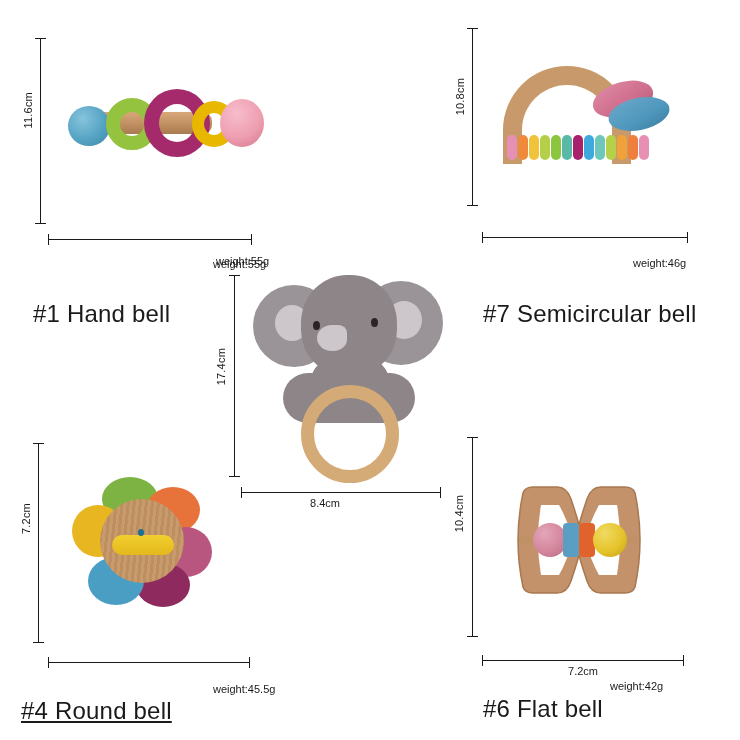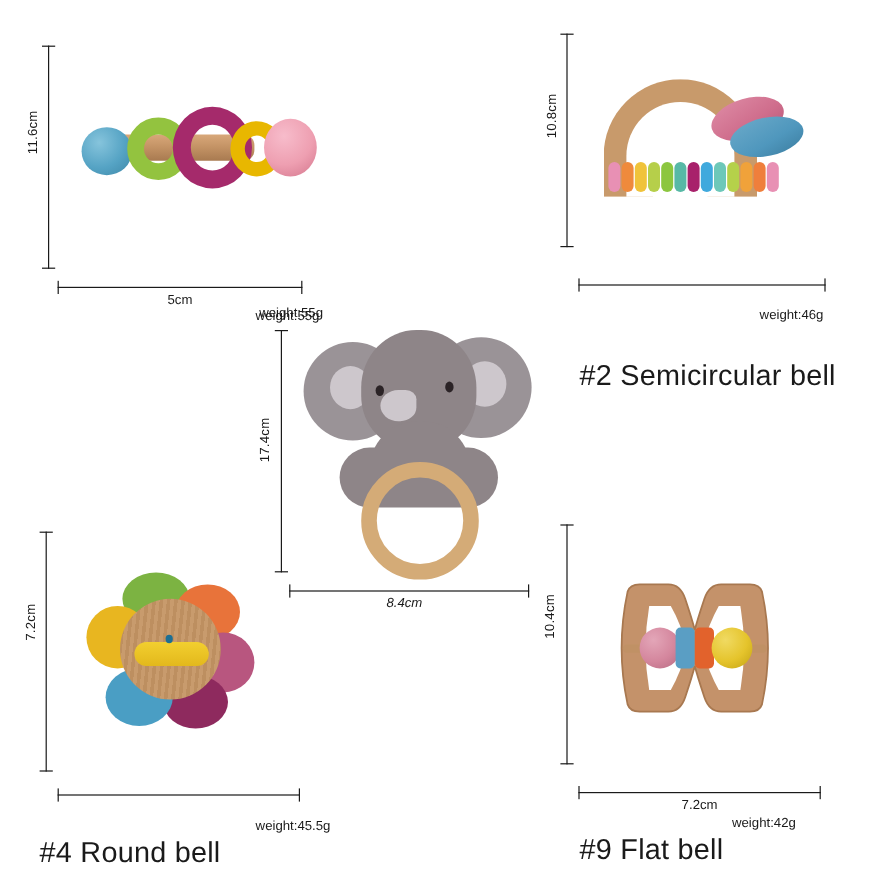--- a/index.html
+++ b/index.html
@@ -120,31 +120,31 @@
 <body>
 
 <div class="stage">
 
   <div class="item" style="left:0;top:0;width:300px;height:340px;">
 
     <div class="vline" style="left:40px;top:38px;height:186px;"></div>
     <div class="vlabel" style="left:22px;top:92px;">11.6cm</div>
 
     <div class="hline" style="left:48px;top:239px;width:204px;"></div>
-    <div class="hlabel" style="left:48px;top:244px;width:204px;">5cm</div>
 
     <div class="art" style="left:68px;top:85px;width:172px;height:78px;">
       <div class="hb-rod"></div>
       <div class="hb-cap" style="left:0px;top:21px;width:42px;height:40px;background:radial-gradient(circle at 35% 32%,#86c4dc 0%,#55a3c4 55%,#3d86a6 100%);"></div>
       <div class="hb-ring" style="left:38px;top:13px;width:52px;height:52px;border:14px solid #93c33f;box-sizing:border-box;"></div>
       <div class="hb-ring" style="left:76px;top:4px;width:66px;height:68px;border:15px solid #a52a6b;box-sizing:border-box;"></div>
       <div class="hb-ring" style="left:124px;top:16px;width:44px;height:46px;border:12px solid #e8b700;box-sizing:border-box;"></div>
       <div class="hb-cap" style="left:152px;top:14px;width:44px;height:48px;background:radial-gradient(circle at 38% 30%,#f7bccb 0%,#ee9fb1 55%,#d3758c 100%);"></div>
     </div>
 
+    <div class="title" style="left:33px;top:300px;">#1 Hand bell</div>
   </div>
 
   <div class="item" style="left:440px;top:0;width:300px;height:340px;">
 
     <div class="vline" style="left:32px;top:28px;height:178px;"></div>
     <div class="vlabel" style="left:14px;top:78px;">10.8cm</div>
 
     <div class="hline" style="left:42px;top:237px;width:206px;"></div>
     <div class="weight" style="left:193px;top:257px;">weight:46g</div>
 
@@ -160,31 +160,31 @@
       <div class="sc-bead" style="left:89px;background:#3fa9dd;"></div>
       <div class="sc-bead" style="left:100px;background:#6dc8b9;"></div>
       <div class="sc-bead" style="left:111px;background:#b5d14a;"></div>
       <div class="sc-bead" style="left:122px;background:#f0a23a;"></div>
       <div class="sc-bead" style="left:133px;background:#ef7f3c;"></div>
       <div class="sc-bead" style="left:144px;background:#e890b4;"></div>
       <div class="sc-disc" style="left:97px;top:22px;width:62px;height:34px;background:linear-gradient(160deg,#dd8aa4 0%,#cf6d8c 60%,#b85a78 100%);transform:rotate(-16deg);"></div>
       <div class="sc-disc" style="left:113px;top:38px;width:62px;height:32px;background:linear-gradient(160deg,#6aa9c9 0%,#4f97bd 60%,#3d7fa2 100%);transform:rotate(-12deg);"></div>
     </div>
 
-    <div class="title" style="left:43px;top:300px;">#2 Semicircular bell</div>
+    <div class="title" style="left:43px;top:300px;">#7 Semicircular bell</div>
   </div>
 
   <div class="item" style="left:205px;top:255px;width:260px;height:290px;">
 
     <div class="weight" style="left:11px;top:0px;">weight:55g</div>
     <div class="vline" style="left:29px;top:20px;height:202px;"></div>
     <div class="vlabel" style="left:10px;top:93px;">17.4cm</div>
 
     <div class="hline" style="left:36px;top:237px;width:200px;"></div>
-    <div class="hlabel" style="left:32px;top:242px;width:200px;font-style:italic;">8.4cm</div>
+    <div class="hlabel" style="left:20px;top:242px;width:200px;">8.4cm</div>
 
     <div class="art" style="left:48px;top:18px;width:190px;height:212px;">
       <div class="el-ear" style="left:0px;top:12px;width:82px;height:82px;"></div>
       <div class="el-ear-in" style="left:22px;top:32px;width:34px;height:36px;"></div>
       <div class="el-ear" style="left:106px;top:8px;width:84px;height:84px;"></div>
       <div class="el-ear-in" style="left:133px;top:28px;width:36px;height:38px;"></div>
       <div class="el-head" style="left:48px;top:2px;width:96px;height:100px;"></div>
       <div class="el-trunk" style="left:64px;top:52px;width:30px;height:26px;background:#cdc7cc;border-radius:50% 30% 45% 50%;"></div>
       <div class="el-eye" style="left:60px;top:48px;"></div>
       <div class="el-eye" style="left:118px;top:45px;"></div>
@@ -208,21 +208,21 @@
       <div class="fl-petal" style="left:78px;top:10px;width:54px;height:46px;background:#e8733a;"></div>
       <div class="fl-petal" style="left:4px;top:28px;width:52px;height:52px;background:#e8b620;"></div>
       <div class="fl-petal" style="left:92px;top:50px;width:52px;height:50px;background:#b8567f;"></div>
       <div class="fl-petal" style="left:68px;top:86px;width:54px;height:44px;background:#8e2a5e;"></div>
       <div class="fl-petal" style="left:20px;top:80px;width:56px;height:48px;background:#4a9ec4;"></div>
       <div class="fl-center" style="left:32px;top:22px;width:84px;height:84px;"></div>
       <div class="fl-bar" style="left:44px;top:58px;width:62px;height:20px;"></div>
       <div class="fl-pin" style="left:70px;top:52px;"></div>
     </div>
 
-    <div class="title" style="left:33px;top:272px;">#4 Round bell</div>
+    <div class="title" style="left:21px;top:272px;text-decoration:underline;">#4 Round bell</div>
   </div>
 
   <div class="item" style="left:440px;top:425px;width:300px;height:300px;">
 
     <div class="vline" style="left:32px;top:12px;height:200px;"></div>
     <div class="vlabel" style="left:13px;top:70px;">10.4cm</div>
 
     <div class="hline" style="left:42px;top:235px;width:202px;"></div>
     <div class="hlabel" style="left:42px;top:240px;width:202px;">7.2cm</div>
     <div class="weight" style="left:170px;top:255px;">weight:42g</div>
@@ -233,18 +233,18 @@
         <path d="M36 22 Q30 57 36 92 L54 92 Q62 78 68 57 Q62 36 54 22 Z" fill="#ffffff"></path>
         <path d="M112 22 Q118 57 112 92 L94 92 Q86 78 80 57 Q86 36 94 22 Z" fill="#ffffff"></path>
       </svg>
       <div class="fb-rod"></div>
       <div class="fb-ball" style="left:28px;top:40px;width:34px;height:34px;background:radial-gradient(circle at 34% 30%,#e3a6b8 0%,#d4869d 55%,#b56a81 100%);"></div>
       <div class="fb-disc" style="left:58px;top:40px;width:16px;height:34px;background:#5a9ec4;"></div>
       <div class="fb-disc" style="left:74px;top:40px;width:16px;height:34px;background:#e2622c;"></div>
       <div class="fb-ball" style="left:88px;top:40px;width:34px;height:34px;background:radial-gradient(circle at 34% 30%,#f0da62 0%,#e5c42c 55%,#c2a113 100%);"></div>
     </div>
 
-    <div class="title" style="left:43px;top:270px;">#9 Flat bell</div>
+    <div class="title" style="left:43px;top:270px;">#6 Flat bell</div>
   </div>
 
   <div class="weight" style="left:213px;top:258px;">weight:55g</div>
 
 </div>
 
 </body></html>

